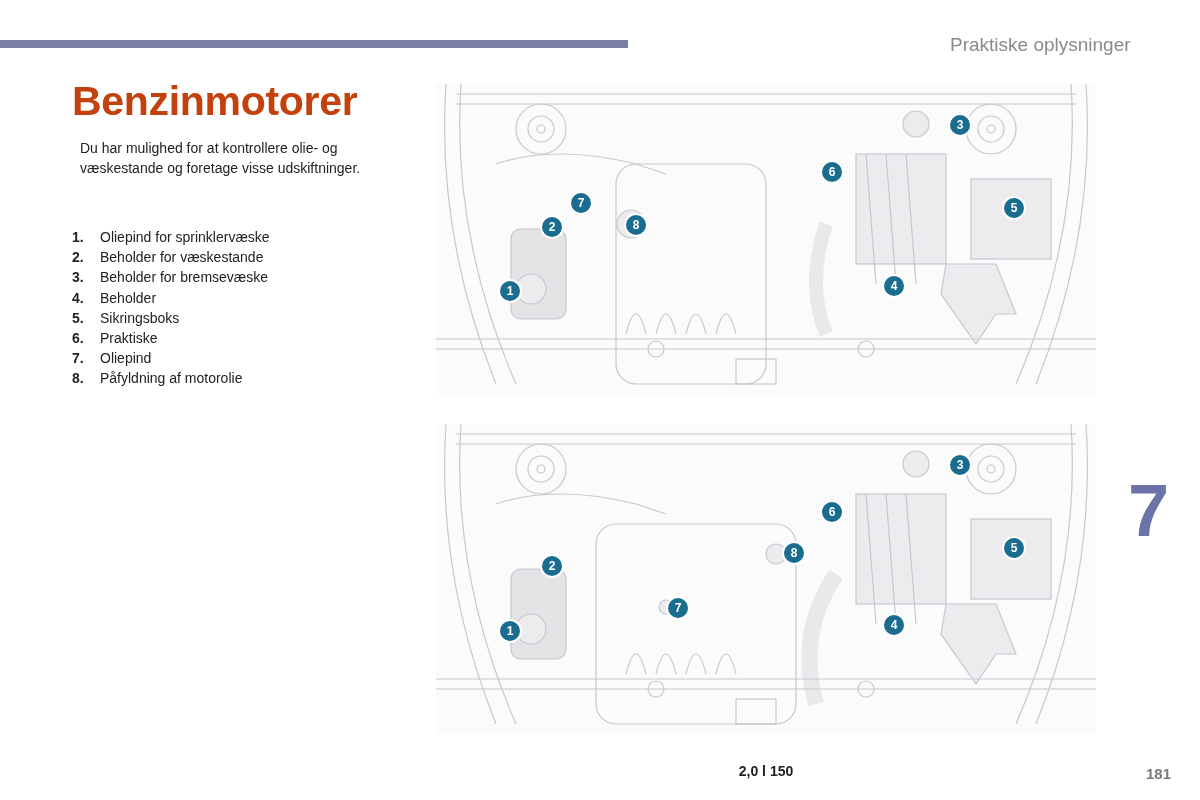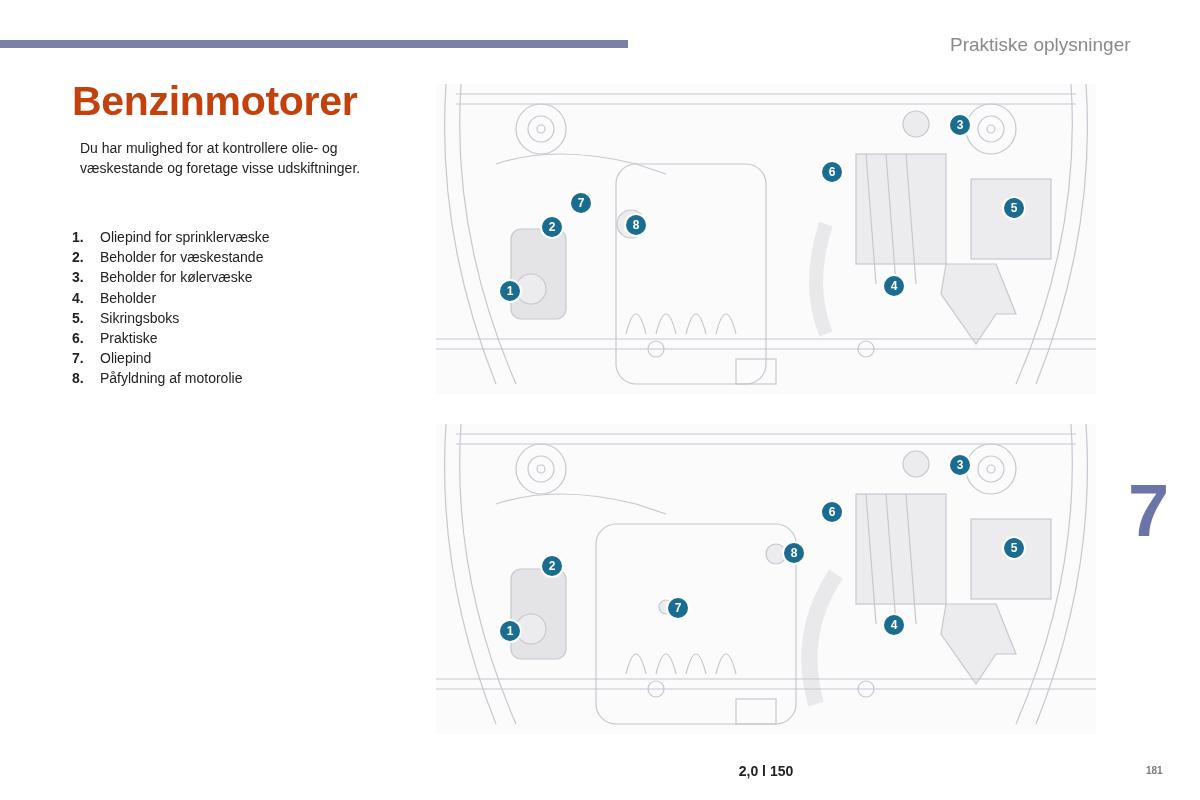--- a/index.html
+++ b/index.html
@@ -8,21 +8,21 @@
     background: #ffffff; font-family: "Liberation Sans", sans-serif; color: #222;
   }
   .top-bar { position: absolute; left: 0; top: 40px; width: 628px; height: 8px; background: #7a80a8; }
   .section-title { position: absolute; left: 950px; top: 34px; font-size: 19px; color: #8a8a8a; }
   .page-title { position: absolute; left: 72px; top: 78px; font-size: 41px; color: #c2410c; font-weight: bold; letter-spacing: -0.3px; margin: 0; }
   .intro { position: absolute; left: 72px; top: 130px; width: 330px; font-size: 14px; line-height: 20px; color: #222; margin: 8px; }
   .legend { position: absolute; left: 72px; top: 227px; margin: 0; padding: 0; list-style: none; font-size: 14px; line-height: 20.2px; }
   .legend li { display: flex; }
   .legend .num { width: 28px; font-weight: bold; }
   .chapter-num { position: absolute; left: 1128px; top: 474px; font-size: 74px; font-weight: bold; color: #6b74a8; line-height: 1; }
-  .page-num { position: absolute; left: 1146px; top: 765px; font-size: 10px; font-weight: bold; color: #7a7a7a; }
+  .page-num { position: absolute; left: 1146px; top: 765px; font-size: 15px; font-weight: bold; color: #7a7a7a; }
   .diagram { position: absolute; left: 436px; width: 660px; height: 310px; background: #fbfbfc; overflow: hidden; }
   .diagram.d1 { top: 84px; }
   .diagram.d2 { top: 424px; }
   .diagram svg.art { position: absolute; left: 0; top: 0; width: 660px; height: 310px; }
   .caption { position: absolute; left: 666px; width: 200px; text-align: center; font-weight: bold; font-size: 14px; color: #222; margin-top: 28px; }
   .caption.c1 { top: 395px; }
   .caption.c2 { top: 735px; }
   .badge {
     position: absolute; width: 20px; height: 20px; border-radius: 50%;
     background: #1b6d8f; color: #fff; font-weight: bold; font-size: 12px;
@@ -43,21 +43,21 @@
   <li>
       <span class="num">1.</span>
       <span>Oliepind for sprinklervæske</span>
     </li>
   <li>
       <span class="num">2.</span>
       <span>Beholder for væskestande</span>
     </li>
   <li>
       <span class="num">3.</span>
-      <span>Beholder for kølervæske</span>
+      <span>Beholder for bremsevæske</span>
     </li>
   <li>
       <span class="num">4.</span>
       <span>Beholder</span>
     </li>
   <li>
       <span class="num">5.</span>
       <span>Sikringsboks</span>
     </li>
   <li>

